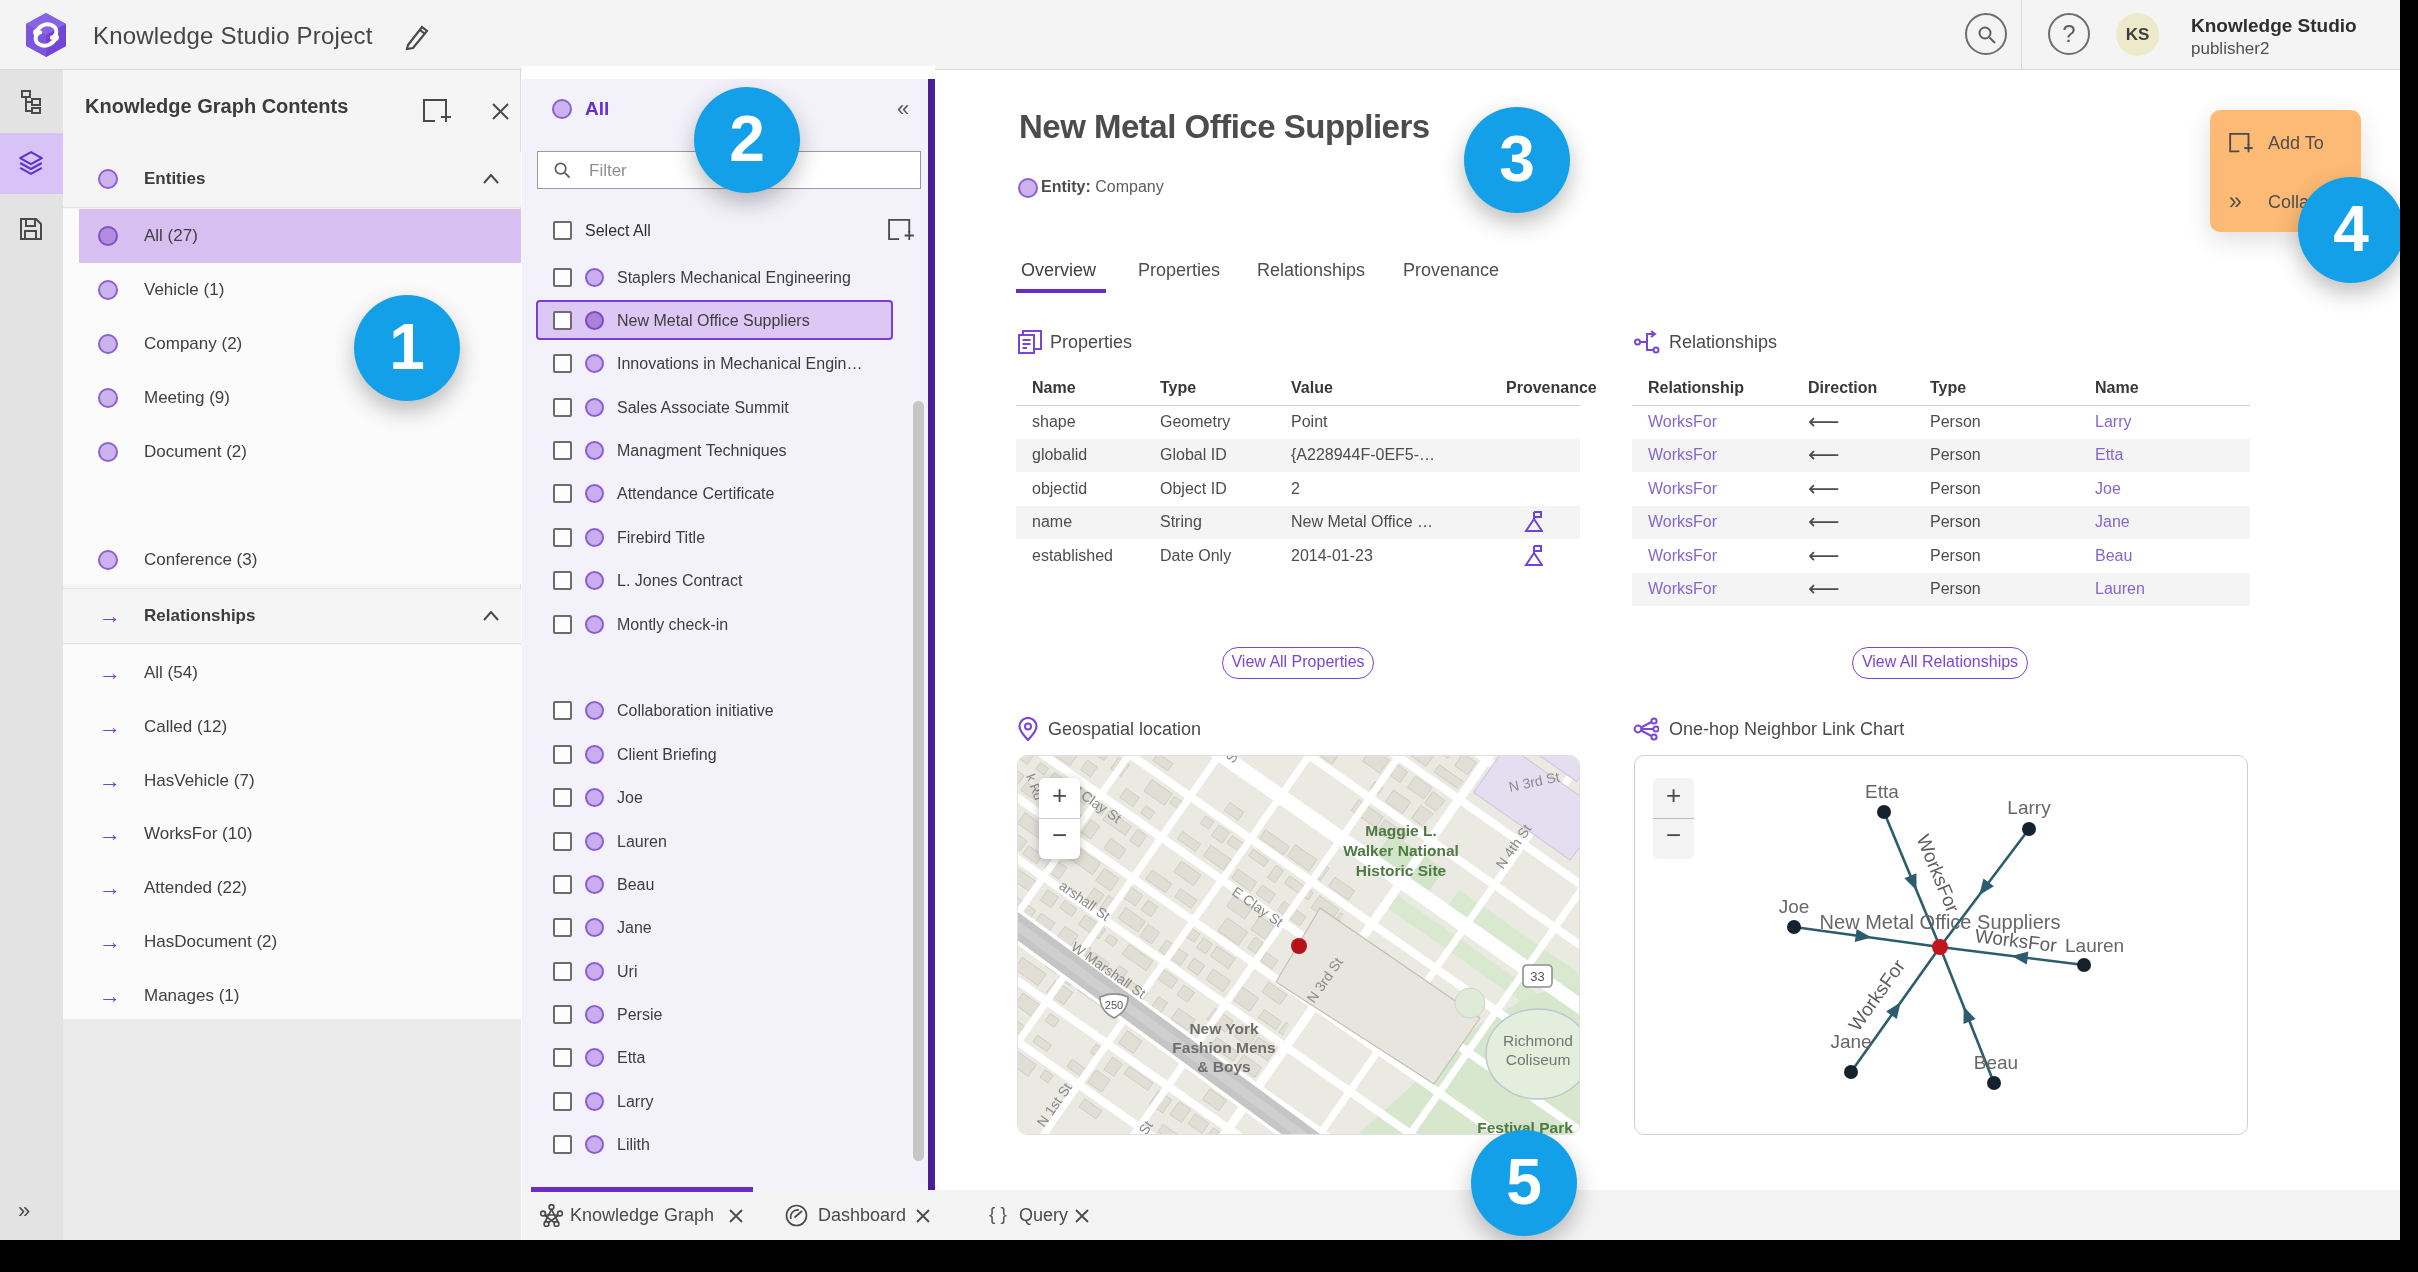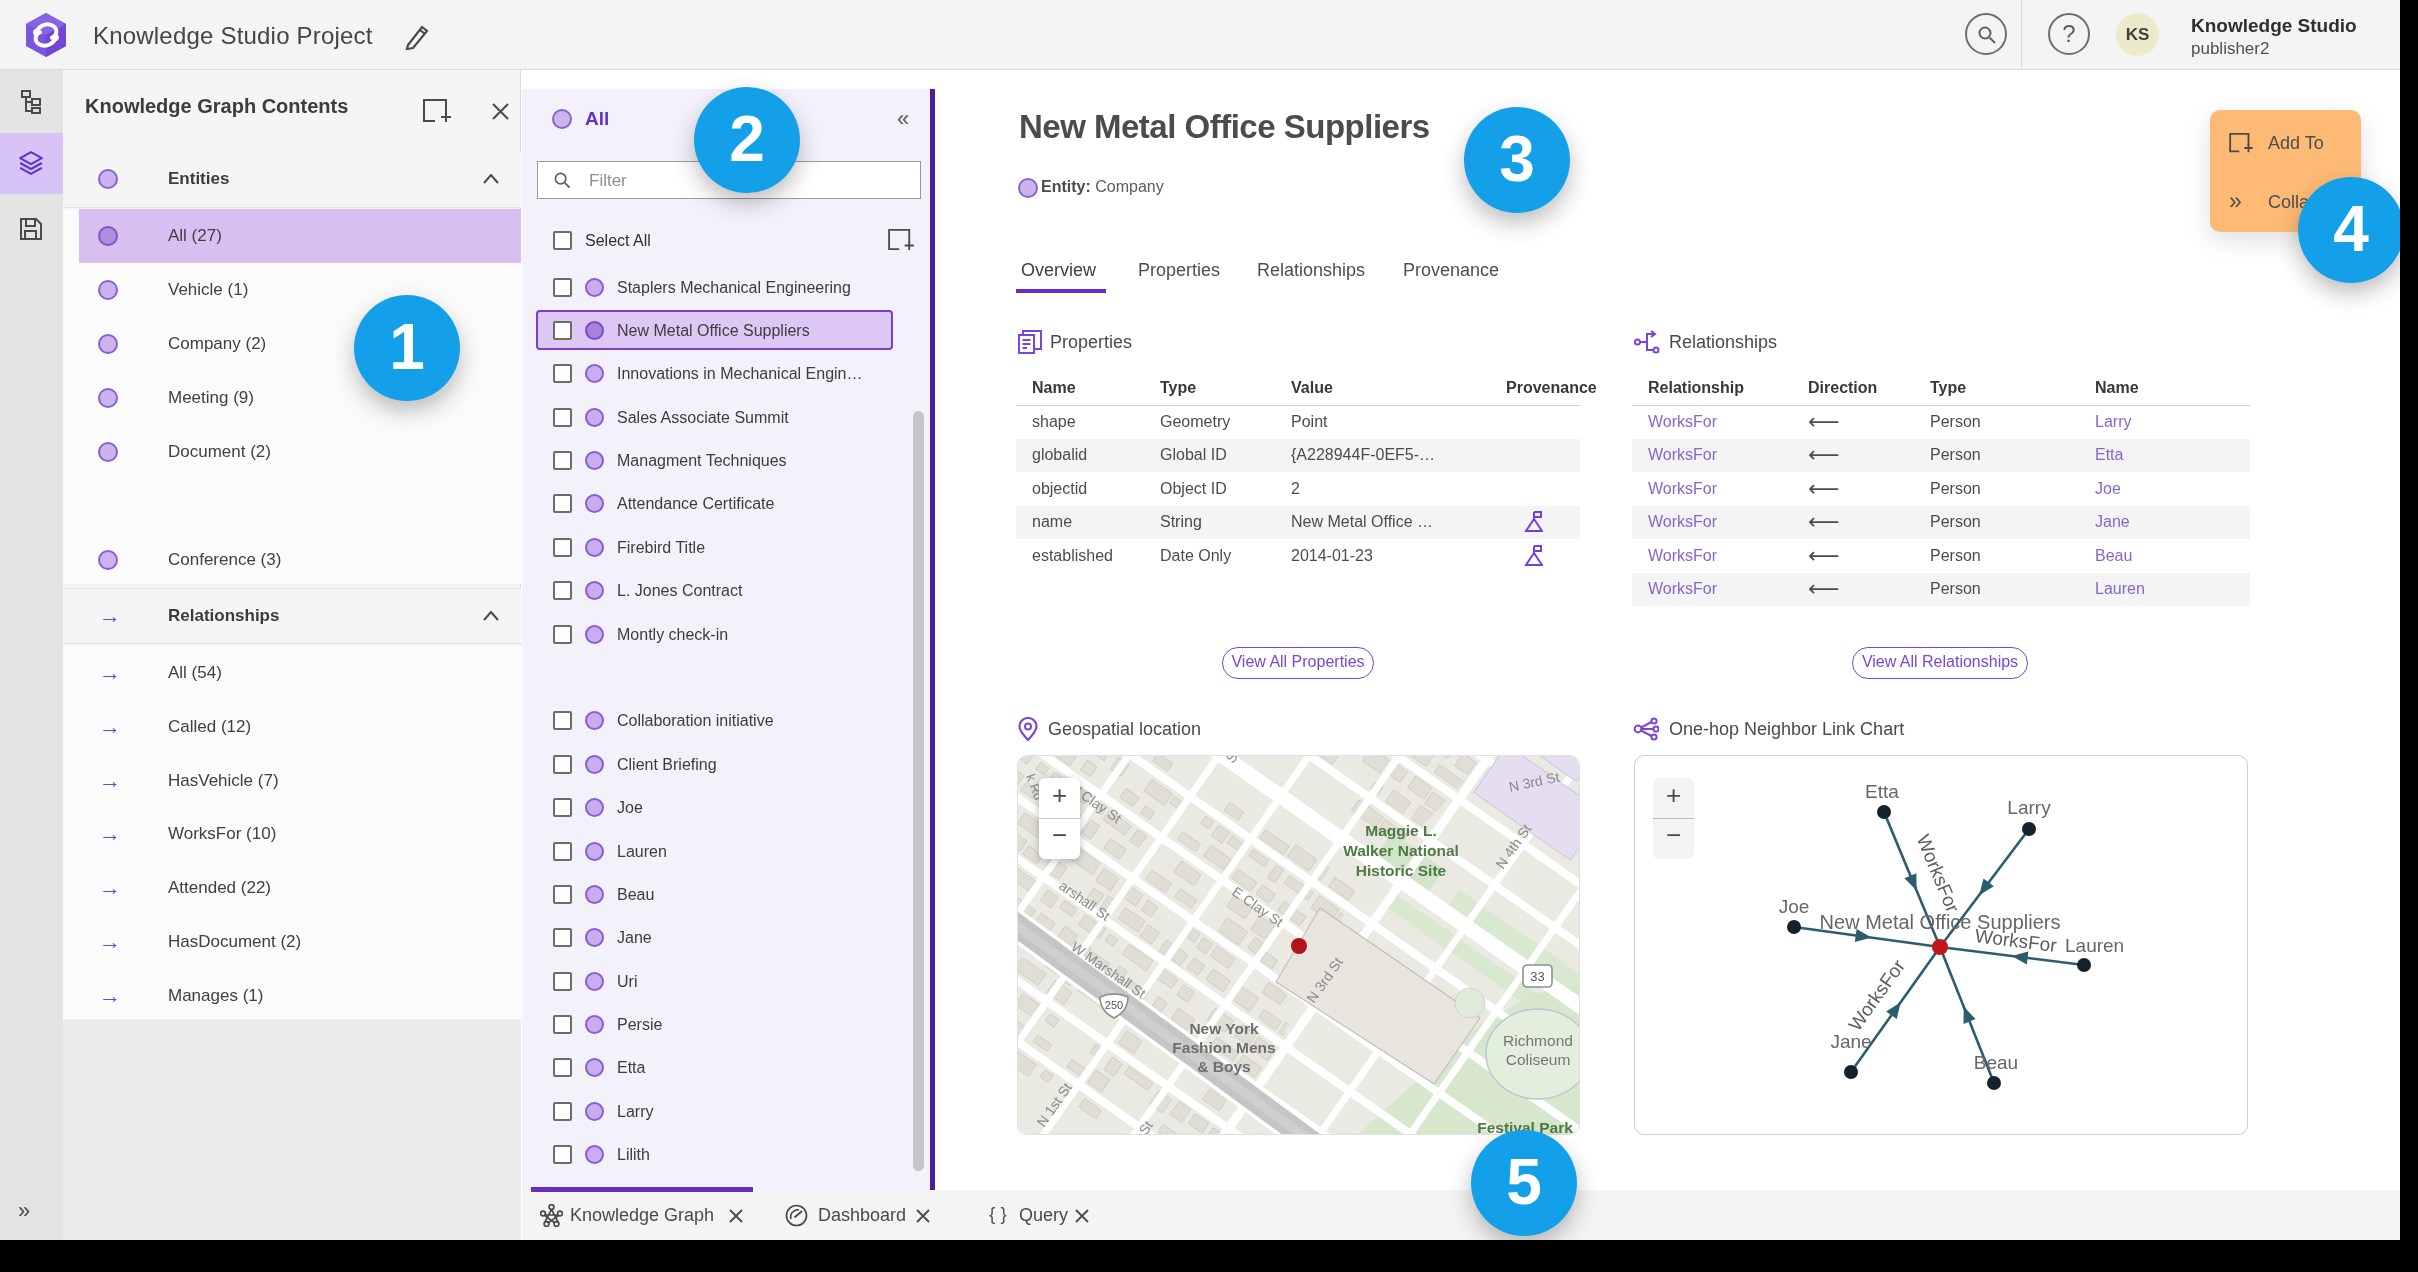--- a/index.html
+++ b/index.html
@@ -12,24 +12,24 @@
   #title { position:absolute; left:93px; top:22px; font-size:24px; color:#454545; letter-spacing:0.2px; }
   .circbtn { position:absolute; top:13px; width:42px; height:42px; border:2px solid #6e6e6e; border-radius:50%; }
   
   #rail { position:absolute; left:0; top:70px; width:63px; height:1170px; background:#e3e3e3; }
   #railsel { position:absolute; left:0; top:63px; width:63px; height:61px; background:#d8c3f7; }
   
   #lpanel { position:absolute; left:63px; top:70px; width:458px; height:1170px; background:#f5f5f5; border-right:1px solid #dcdcdc; }
   .lp-row { position:absolute; left:0; width:458px; height:54px; }
   .lp-circ { position:absolute; left:35px; top:17px; width:20px; height:20px; border-radius:50%;
      background:#cdb3ee; border:2px solid #8a62cf; }
-  .lp-label { position:absolute; left:81px; top:17px; font-size:17px; color:#404040;margin-left:24px; }
+  .lp-label { position:absolute; left:81px; top:17px; font-size:17px; color:#404040; }
   .lp-arrow { position:absolute; left:36px; top:14px; font-size:22px; color:#7a3fd1; }
   
-  #panel2 { position:absolute; left:522px; top:76px; width:413px; height:1170px; background:#f3f1fa; border-right:5px solid #4c1d95; }
+  #panel2 { position:absolute; left:522px; top:66px; width:413px; height:1170px; background:#f3f1fa; border-right:7px solid #4c1d95; }
   .p2-row { position:absolute; left:0; width:413px; height:43px; }
   .cbox { position:absolute; left:31px; top:12px; width:19px; height:19px; border:2px solid #6c6c6c; background:#fdfdfd; border-radius:2px;}
   .p2-circ { position:absolute; left:63px; top:12px; width:19px; height:19px; border-radius:50%; background:#c9adee; border:2px solid #8a5ed2; }
   .p2-label { position:absolute; left:95px; top:13px; font-size:16px; color:#3d3d3d; }
   
   #main { position:absolute; left:936px; top:70px; width:1464px; height:1120px; background:#fff; }
   table.props { border-collapse:collapse; font-size:16px; color:#4c4c4c; table-layout:fixed; }
   table.props th { text-align:left; font-size:16px; color:#383838; font-weight:bold; padding:0; height:33px; vertical-align:middle;}
   table.props td { padding:0; height:33.5px; vertical-align:middle; }
   .pillbtn { position:absolute; height:32px; border:1.5px solid #7a46d6; border-radius:17px; color:#7a46d6;

